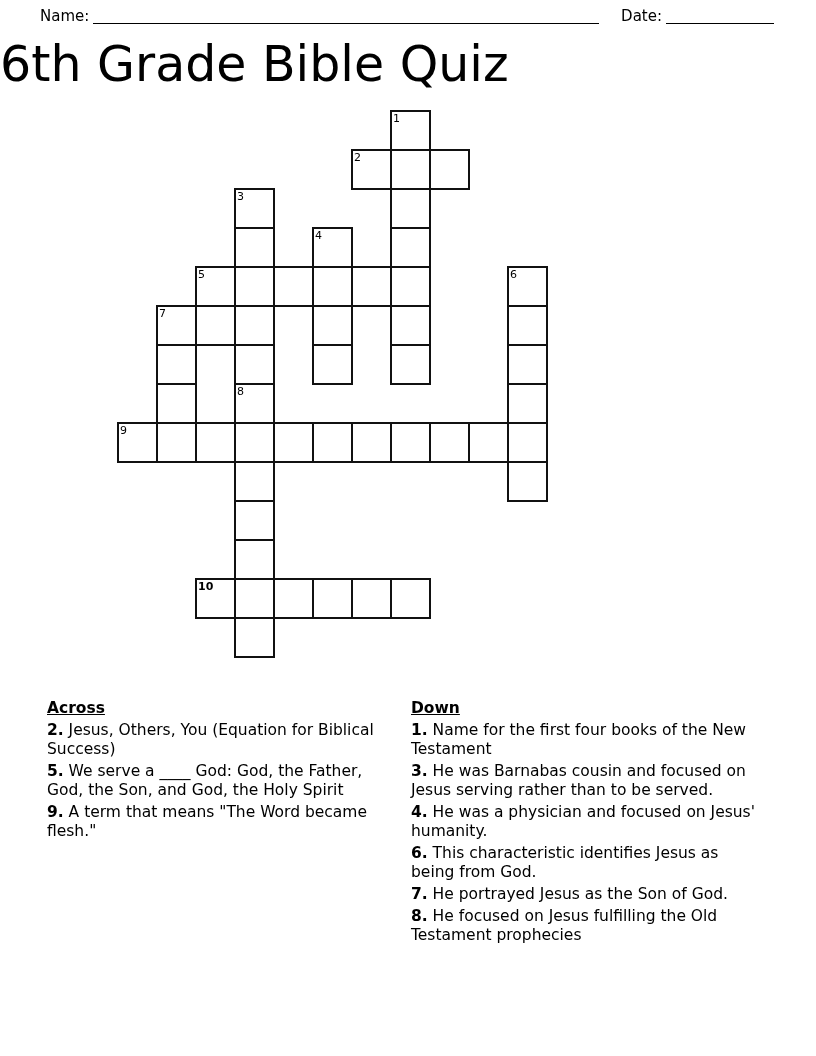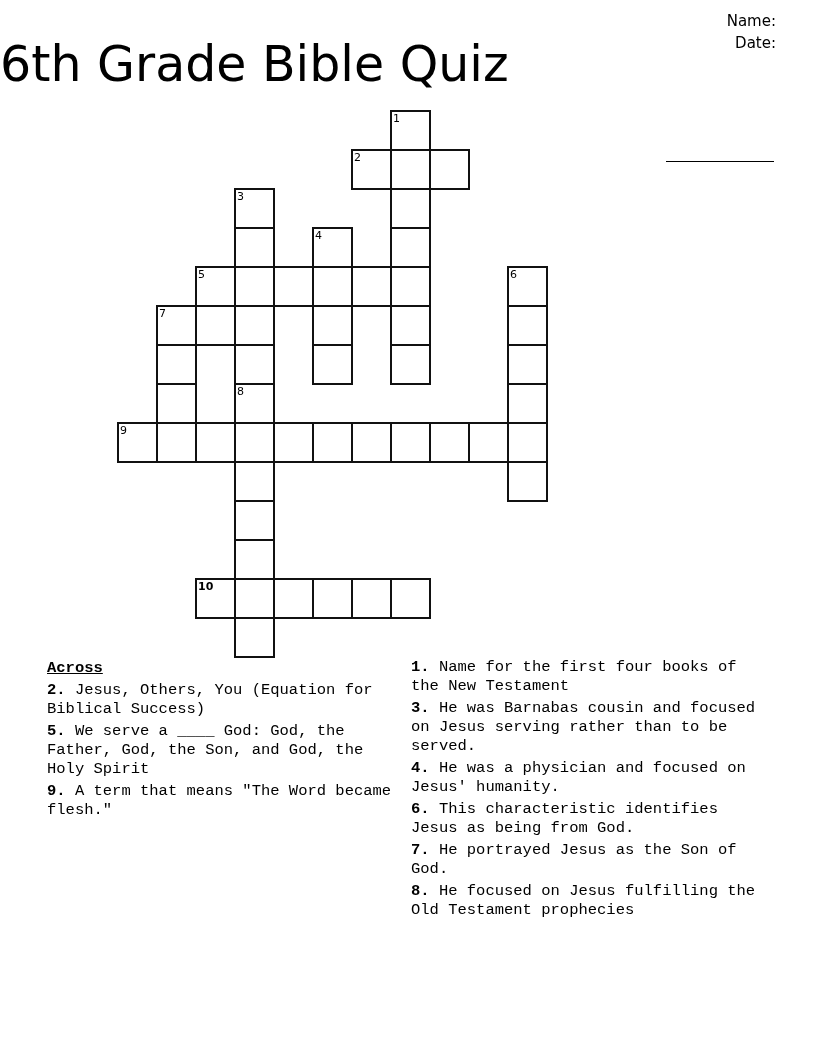--- a/index.html
+++ b/index.html
@@ -13,30 +13,29 @@
     height: 1056px;
     position: relative;
     font-family: "DejaVu Sans", "Liberation Sans", sans-serif;
     color: #000000;
     overflow: hidden;
   }
 
   
   .header-line {
     position: absolute;
-    top: 12px;
+    top: 0px;
     left: 0px;
     width: 816px;
     height: 26px;
     display: flex;
     align-items: flex-end;
     padding: 0 40px;
     box-sizing: border-box;
     font-size: 15px;
-    flex-direction: column;
   }
   .field-label {
     white-space: nowrap;
     line-height: 19px;
   }
   .rule {
     border-bottom: 1px solid #000;
     height: 15px;
     margin: 0 2px 2px 4px;
   }
@@ -76,25 +75,24 @@
     font-size: 11px;
     line-height: 11px;
     font-family: "DejaVu Sans", "Liberation Sans", sans-serif;
     color: #000;
     pointer-events: none;
   }
 
   
   .clues {
     position: absolute;
-    top: 658px;
+    top: 698px;
     left: 0;
     width: 816px;
     height: 300px;
-    font-family: Liberation Mono, monospace;
   }
   .clue-col {
     position: absolute;
     top: 0;
     font-size: 15.5px;
     line-height: 19px;
   }
   .clue-col-across { left: 47px; width: 348px; }
   .clue-col-down   { left: 411px; width: 352px; }
 
@@ -195,20 +193,21 @@
 <div class="clues">
   <div class="clue-col clue-col-across">
     <span class="clue-heading">Across</span>
     <div id="across-list">
         <p class="clue-item"><span class="clue-num">2.</span><span class="clue-text"> Jesus, Others, You (Equation for Biblical Success)</span></p>
         <p class="clue-item"><span class="clue-num">5.</span><span class="clue-text"> We serve a ____ God: God, the Father, God, the Son, and God, the Holy Spirit</span></p>
         <p class="clue-item"><span class="clue-num">9.</span><span class="clue-text"> A term that means "The Word became flesh."</span></p>
       </div>
   </div>
   <div class="clue-col clue-col-down">
+    <span class="clue-heading">Down</span>
     <div id="down-list">
         <p class="clue-item"><span class="clue-num">1.</span><span class="clue-text"> Name for the first four books of the New Testament</span></p>
         <p class="clue-item"><span class="clue-num">3.</span><span class="clue-text"> He was Barnabas cousin and focused on Jesus serving rather than to be served.</span></p>
         <p class="clue-item"><span class="clue-num">4.</span><span class="clue-text"> He was a physician and focused on Jesus' humanity.</span></p>
         <p class="clue-item"><span class="clue-num">6.</span><span class="clue-text"> This characteristic identifies Jesus as being from God.</span></p>
         <p class="clue-item"><span class="clue-num">7.</span><span class="clue-text"> He portrayed Jesus as the Son of God.</span></p>
         <p class="clue-item"><span class="clue-num">8.</span><span class="clue-text"> He focused on Jesus fulfilling the Old Testament prophecies</span></p>
       </div>
   </div>
 </div>

